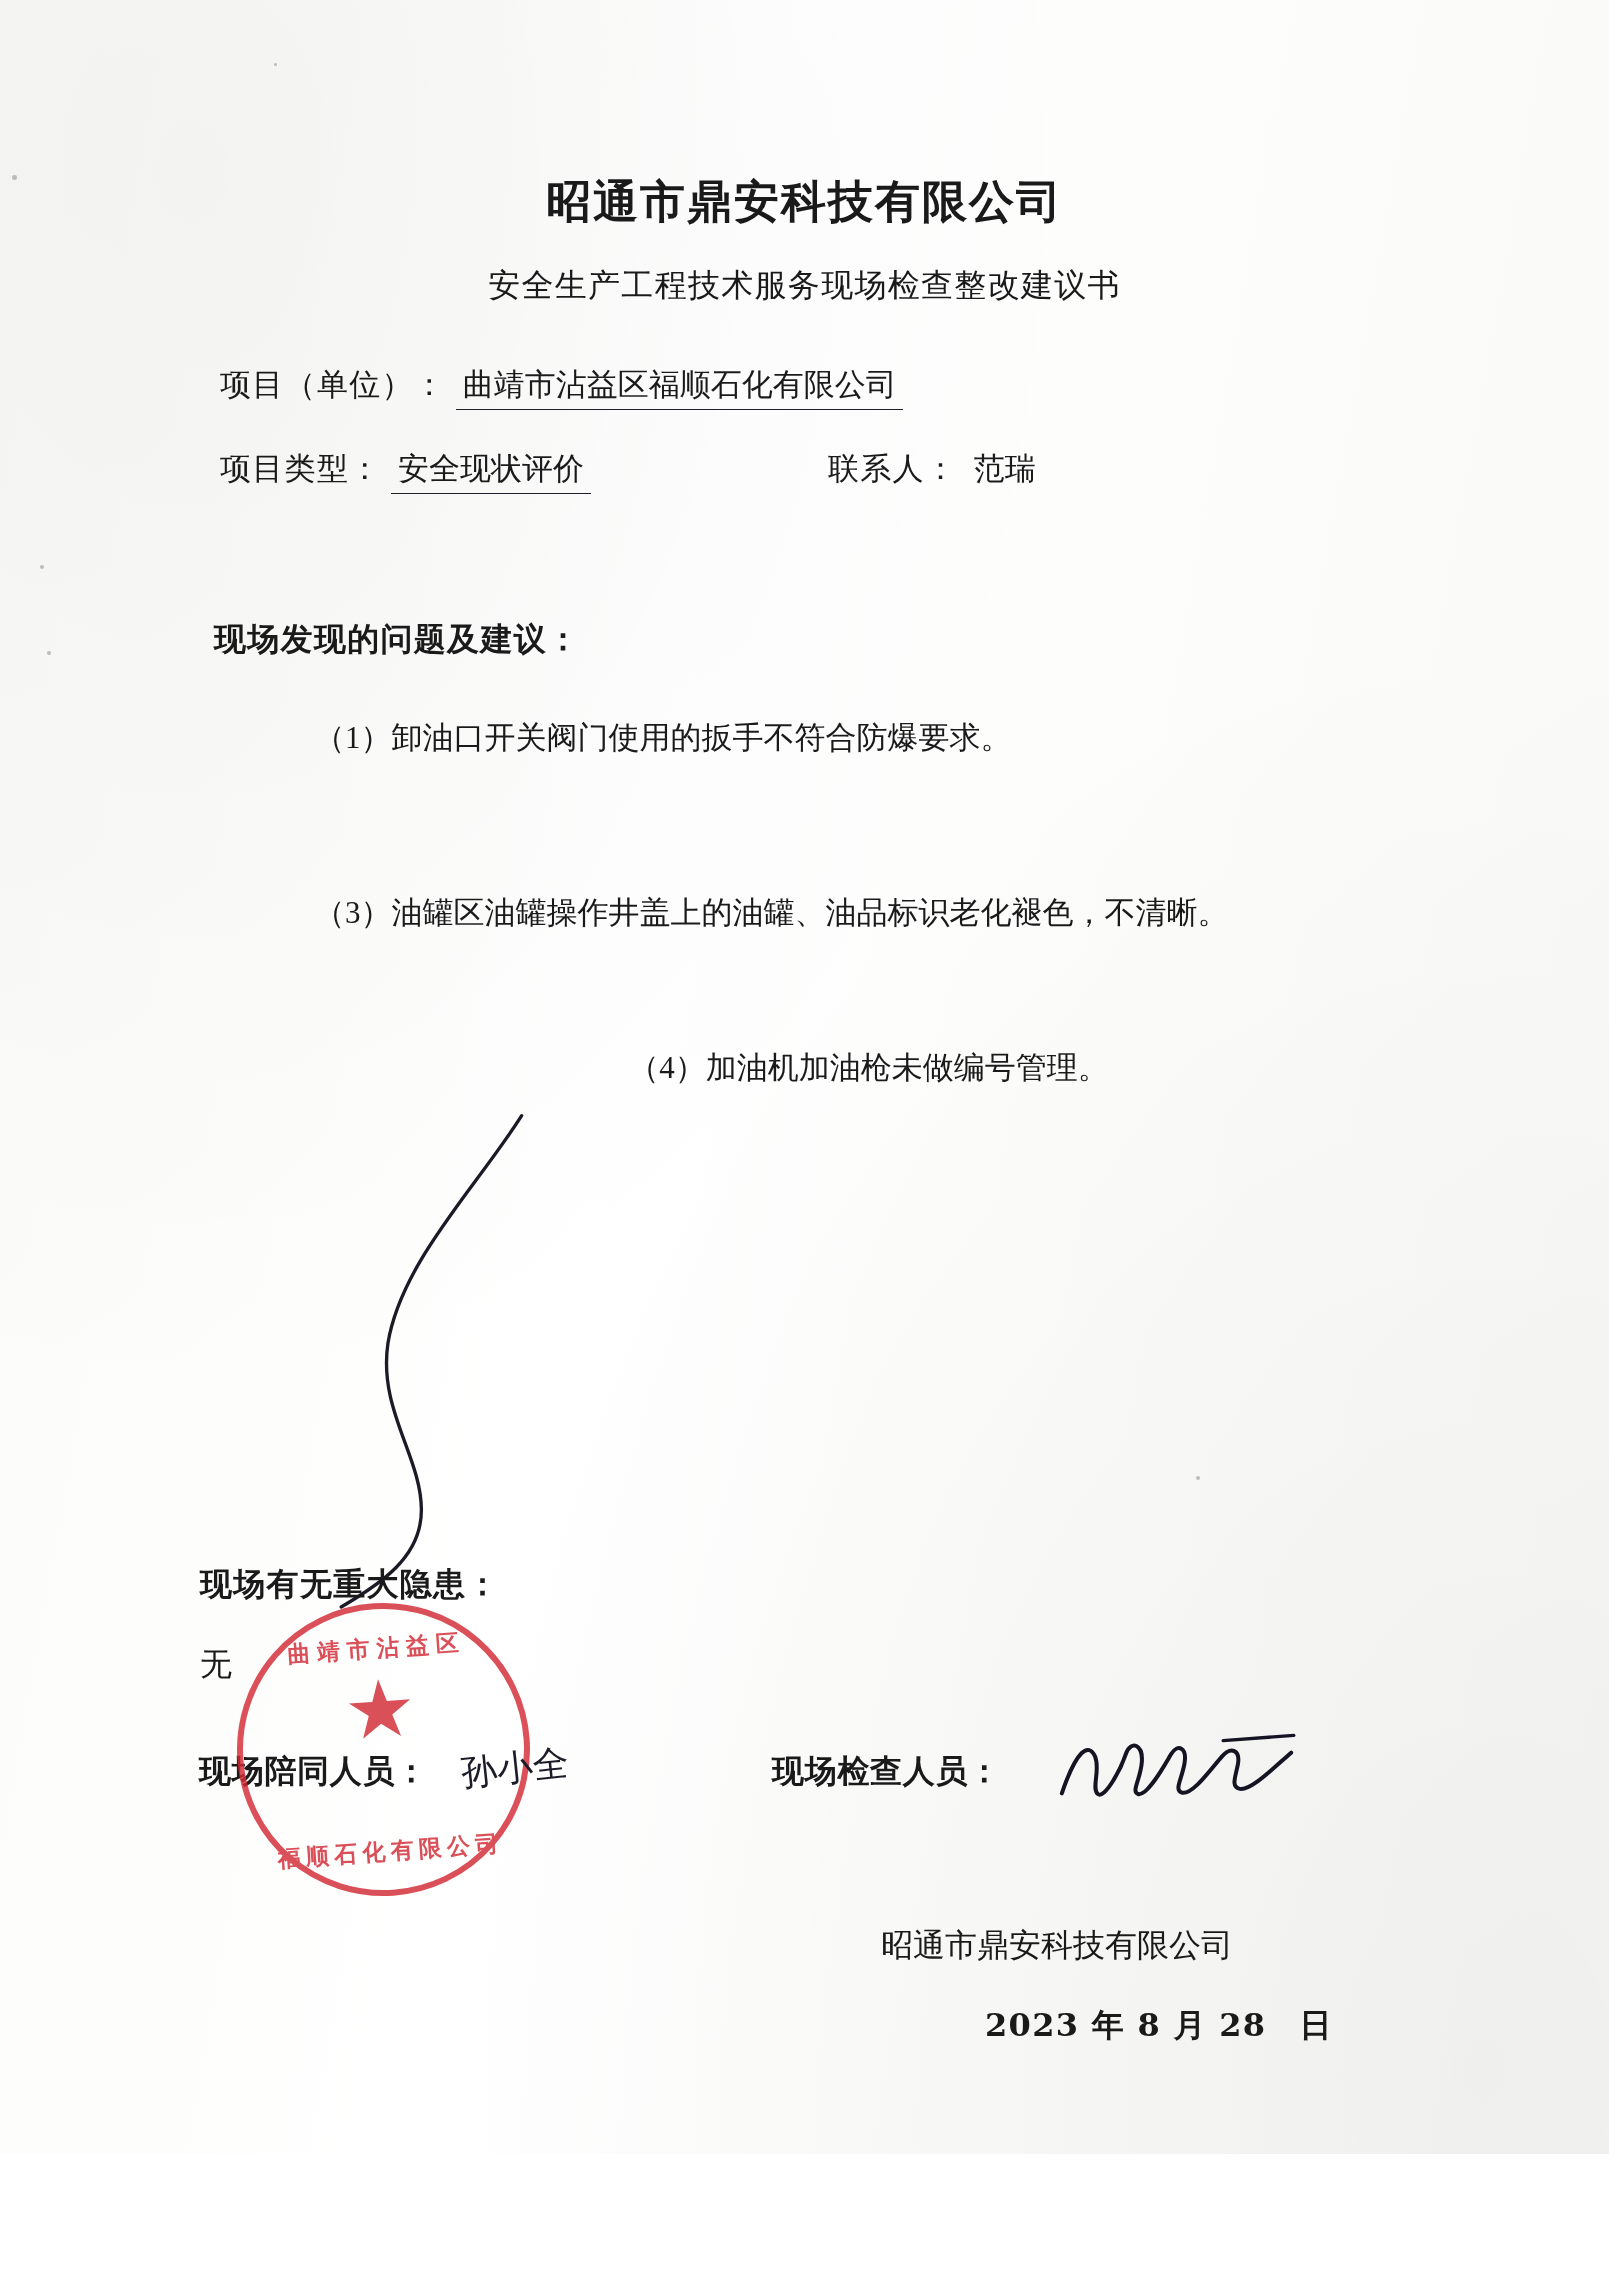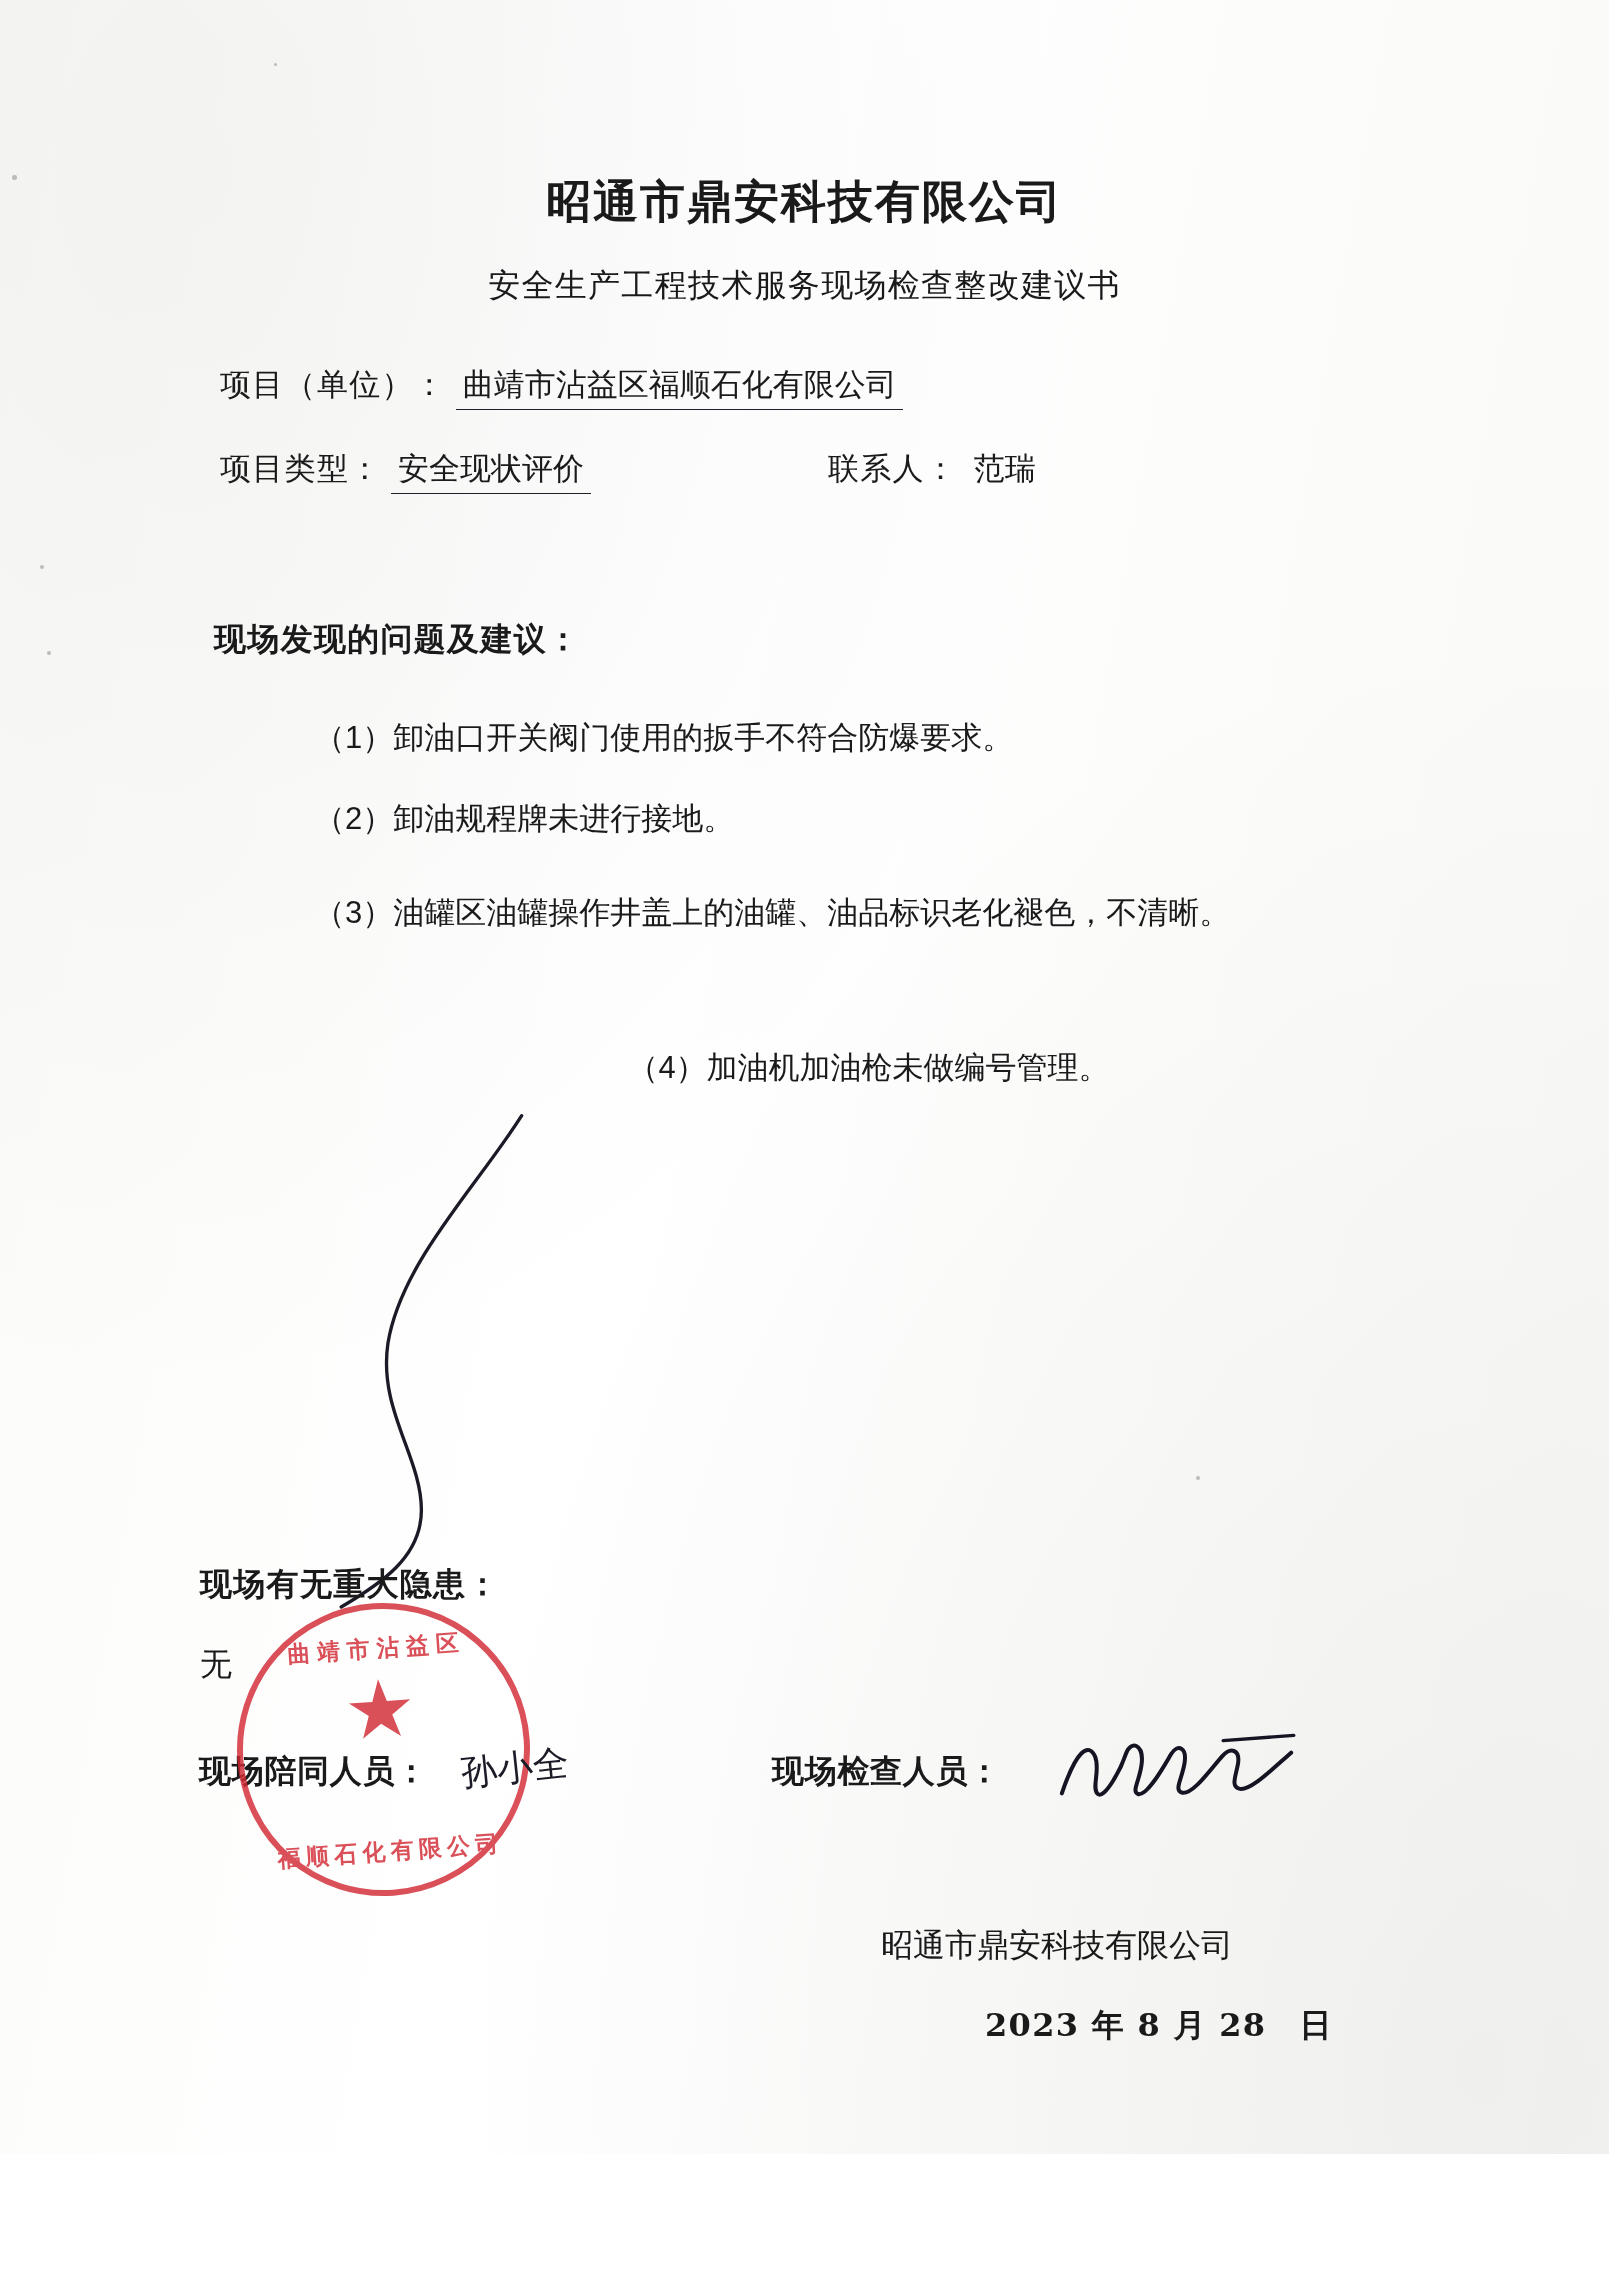--- a/index.html
+++ b/index.html
@@ -94,21 +94,21 @@
     font-family: "DejaVu Sans", "Liberation Sans", sans-serif;
   }
 
   .item {
     position: absolute;
     left: 200px;
     width: 1223px;
     font-size: 31px;
     line-height: 1.42;
     text-indent: 114px;
-    font-family: Liberation Sans, sans-serif;
+    font-family: Liberation Serif, serif;
   }
   .i1 { top: 716px; }
   .i2 { top: 797px; }
   .i3 { top: 879px; left: 200px; margin-top: 12px; }
   .i4 { top: 1046px; text-align: center; }
 
   .hazard-head {
     position: absolute;
     left: 200px;
     top: 1563px;
@@ -248,21 +248,20 @@
 
     <div class="field-row r2b">
       <span class="field-label">联系人：</span>
       <span class="field-value nounderline">范瑞</span>
     </div>
 
 
     <div class="section-head">现场发现的问题及建议：</div>
 
     <div class="item i1">（1）卸油口开关阀门使用的扳手不符合防爆要求。</div>
-    <div class="item i2">（2）卸油规程牌未进行接地。</div>
     <div class="item i3">（3）油罐区油罐操作井盖上的油罐、油品标识老化褪色，不清晰。</div>
     <div class="item i4">（4）加油机加油枪未做编号管理。</div>
 
     <svg class="ink" style="left:321px;top:1109px;" width="281" height="508" viewBox="0 0 420 760">
       <path d="M300 10 C 230 120, 120 230, 100 350 C 85 450, 150 520, 150 600 C 150 670, 90 710, 30 745" fill="none" stroke="#1b1b28" stroke-width="5" stroke-linecap="round"></path>
     </svg>
 
     <div class="hazard-head">现场有无重大隐患：</div>
     <div class="hazard-value">无</div>
 

